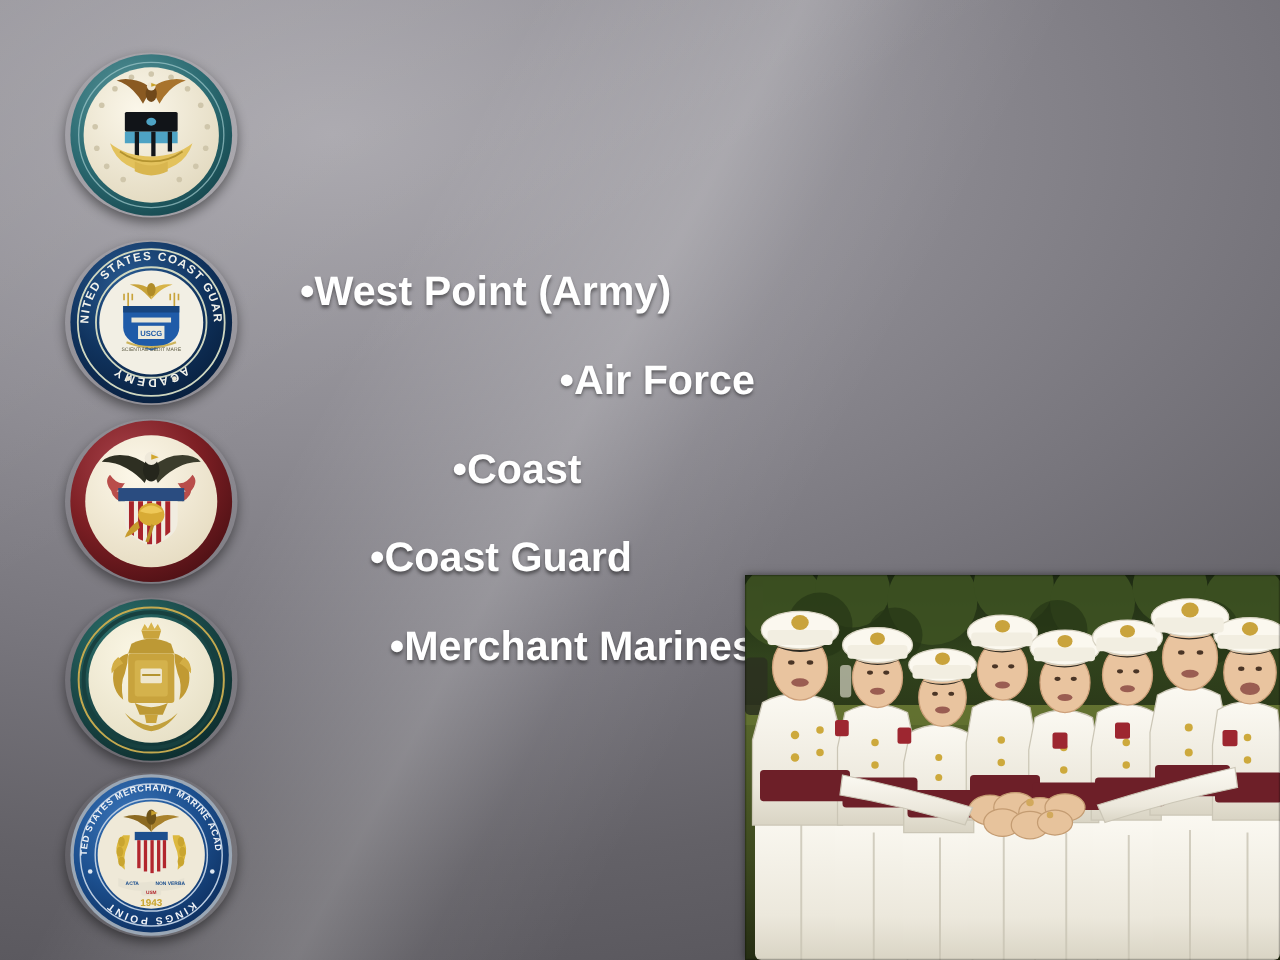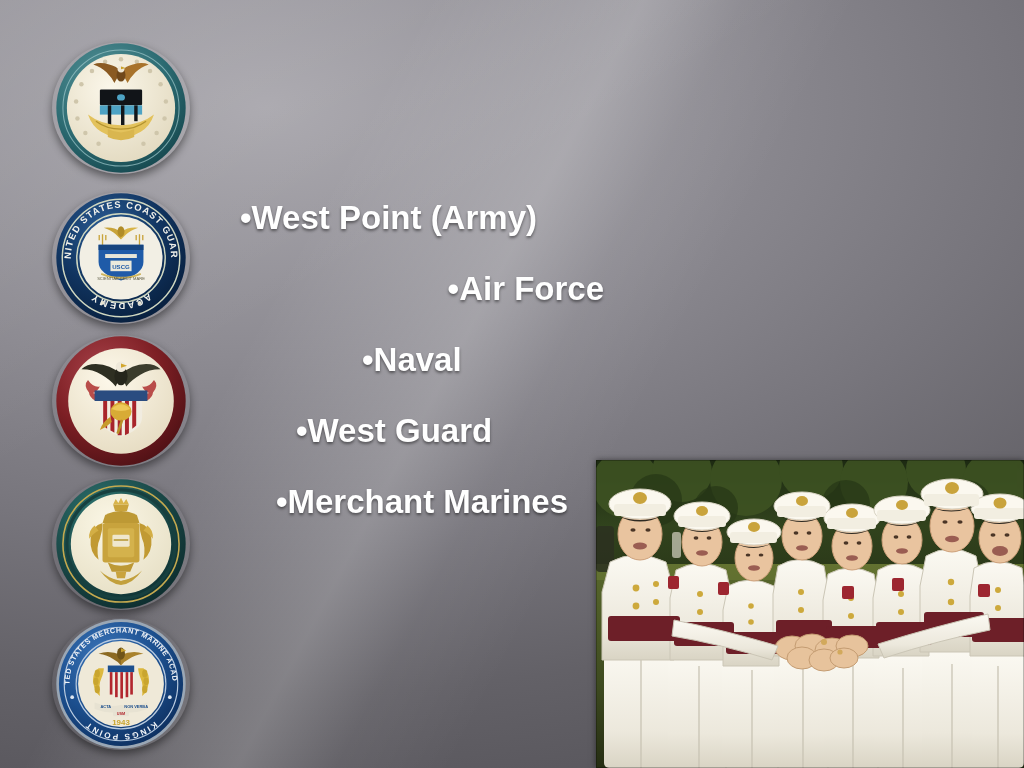--- a/index.html
+++ b/index.html
@@ -53,38 +53,38 @@
     letter-spacing: 0.5px;
     color: #16306e;
     white-space: nowrap;
     line-height: 1;
     text-shadow: 0 1px 1px rgba(255,255,255,0.12);
   }
   
   #bullets {
     position: absolute;
     left: 232px;
-    top: 201px;
+    top: 216px;
     width: 372px;
   }
   .bullet {
     color: #ffffff;
     font-size: 33px;
     font-weight: bold;
     line-height: 1;
     white-space: nowrap;
     margin-bottom: 38px;
     text-shadow: 0 2px 3px rgba(0,0,0,0.45);
   }
   .bullet .dot { letter-spacing: 0; }
   .b0 { text-align: left;   margin-left: 8px; }
   .b1 { text-align: right;   margin-left: 92px; }
   .b2 { text-align: left;   margin-left: 130px; }
   .b3 { text-align: left;   margin-left: 64px; }
-  .b4 { text-align: center;   margin-left: 8px; margin-top: 36px; }
+  .b4 { text-align: right;   margin-left: 8px; margin-top: 36px; }
 
   
   #photo {
     position: absolute;
     left: 596px;
     top: 460px;
     width: 428px;
     height: 308px;
     overflow: hidden;
     box-shadow: 0 0 6px rgba(0,0,0,0.5);
@@ -341,22 +341,22 @@
       <rect x="44" y="70" width="12" height="4.5" rx="1" fill="#e7e2d2"></rect>
       <text x="50" y="73.4" font-family="Liberation Sans, sans-serif" font-size="2.9" font-weight="bold" fill="#b2272e" text-anchor="middle">USM</text>
       <text x="50" y="81" font-family="Liberation Sans, sans-serif" font-size="6" font-weight="bold" fill="#c9a52f" text-anchor="middle">1943</text>
     </svg>
   </div>
 
 
   <div id="bullets">
     <div class="bullet b0"><span class="dot">•</span><span>West Point (Army)</span></div>
     <div class="bullet b1"><span class="dot">•</span><span>Air Force</span></div>
-    <div class="bullet b2"><span class="dot">•</span><span>Naval</span></div>
-    <div class="bullet b3"><span class="dot">•</span><span>West Guard</span></div>
+    <div class="bullet b2"><span class="dot">•</span><span>Coast</span></div>
+    <div class="bullet b3"><span class="dot">•</span><span>Coast Guard</span></div>
     <div class="bullet b4"><span class="dot">•</span><span>Merchant Marines</span></div>
   </div>
 
   <div id="photo">
     <svg viewBox="0 0 428 308" preserveAspectRatio="none">
       <defs>
         <linearGradient id="treeG" x1="0" y1="0" x2="0" y2="1">
           <stop offset="0%" stop-color="#1d2a12"></stop>
           <stop offset="55%" stop-color="#31431d"></stop>
           <stop offset="100%" stop-color="#2a3718"></stop>

